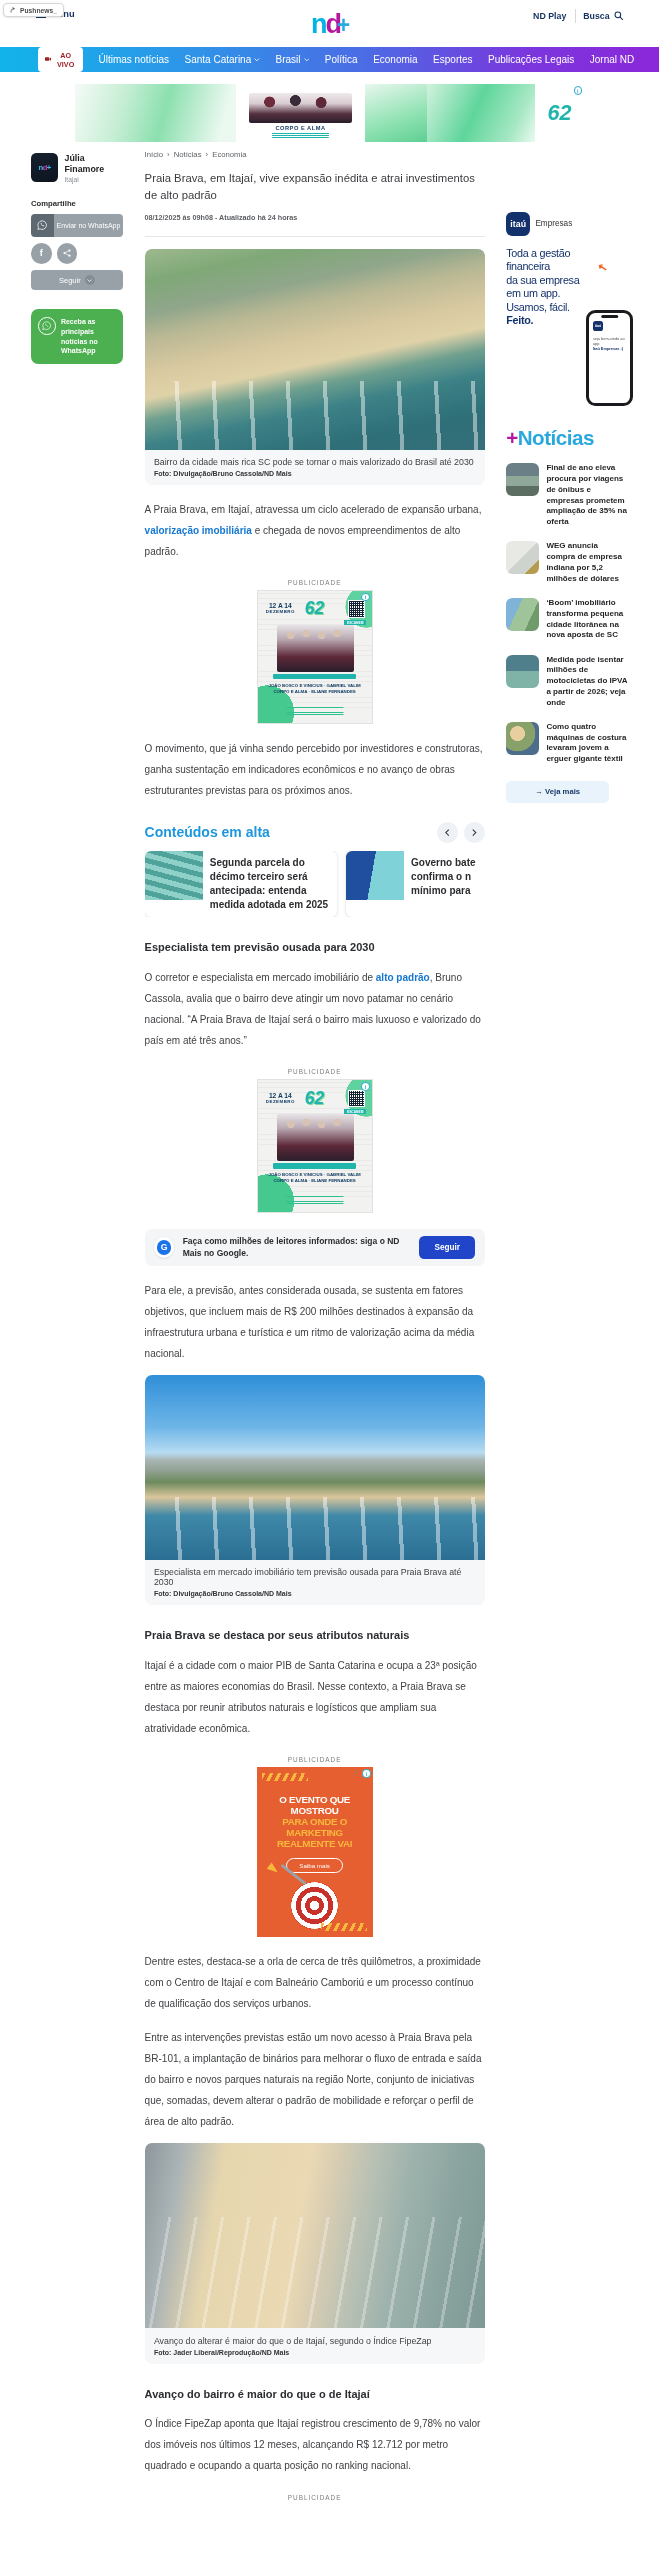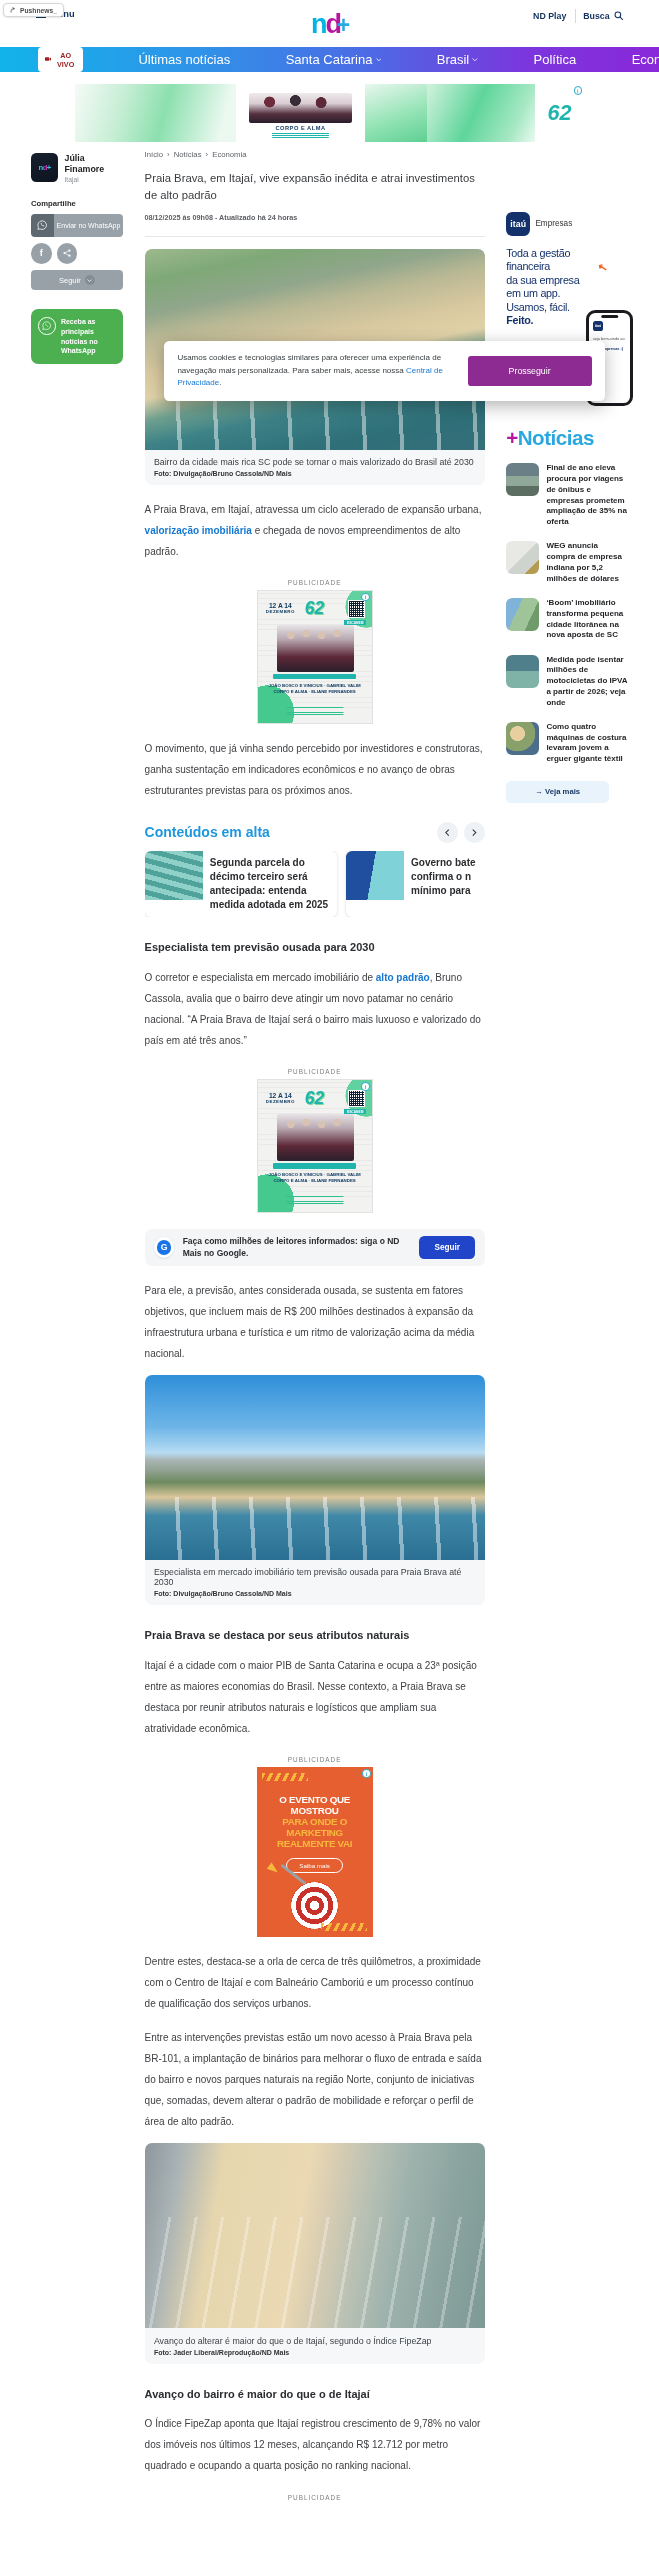--- a/index.html
+++ b/index.html
@@ -24,21 +24,21 @@
   .top-right { margin-left:auto; display:flex; align-items:center; gap:8.2px; margin-top:9.3px; }
   .top-link { color:#14325f; font-size:8.8px; font-weight:bold; background:none; border:none; display:flex;
     align-items:center; gap:4.1px; cursor:pointer; }
   .vdiv { width:0.5px; height:13.4px; background:#d9d9d9; }
 
   
   .navbar { height:25px; background:linear-gradient(90deg,#12b3ea 0%,#2f93e8 30%,#4b6ce5 55%,#7b36dd 80%,#8a28d9 100%);
     display:flex; align-items:center; gap:15.5px; padding:0 38px; }
   .live-btn { background:#fff; border:none; border-radius:4px; padding:3.6px 7.2px; display:flex; align-items:center;
     gap:4.1px; color:#9c1f24; font-weight:bold; font-size:7.2px; cursor:pointer; }
-  .nav-item { color:#fff; font-size:13px; background:none; border:none; display:flex; align-items:center; gap:3.1px; cursor:pointer; white-space:nowrap;margin-left:40px; }
+  .nav-item { color:#fff; font-size:10px; background:none; border:none; display:flex; align-items:center; gap:3.1px; cursor:pointer; white-space:nowrap; }
 
   
   .banner-ad { width:509px; height:58px; margin:12.4px auto 7.2px; position:relative; display:flex; overflow:hidden; }
   .ba-left { flex:1; background:linear-gradient(105deg,#f4faf6 0%,#bfeccf 30%,#7fdcA6 55%,#e9f8ef 90%); opacity:.9; }
   .ba-left2 { width:62px; background:linear-gradient(160deg,#e8f7ee 0%,#8fe2b2 60%,#5ecf92 100%); }
   .ba-center { width:129px; background:#fff; display:flex; flex-direction:column; align-items:center; justify-content:flex-end; padding-bottom:4.1px; position:relative; }
   .ba-band { width:103px; height:30px; border-radius:2.1px; background:
      radial-gradient(circle at 20% 30%, #6d2b3c 0 5.2px, transparent 5.7px),
      radial-gradient(circle at 45% 25%, #3a2b38 0 5.2px, transparent 5.7px),
      radial-gradient(circle at 70% 32%, #5d2838 0 5.2px, transparent 5.7px),
@@ -553,21 +553,15 @@
           <div class="pn-t">Como quatro máquinas de costura levaram jovem a erguer gigante têxtil</div>
         </div>
         <button class="veja">
           <span>→</span>
           <span>Veja mais</span>
         </button>
       </div>
     </aside>
   </div>
 
-  <div class="cookie">
-    <div class="ck-text">
-      <span>Usamos cookies e tecnologias similares para oferecer uma experiência de navegação mais personalizada. Para saber mais, acesse nossa </span><a>Central de Privacidade</a><span>.</span>
-    </div>
-    <button class="ck-btn">Prosseguir</button>
-  </div>
 
 </div>
 
 
 </body></html>

